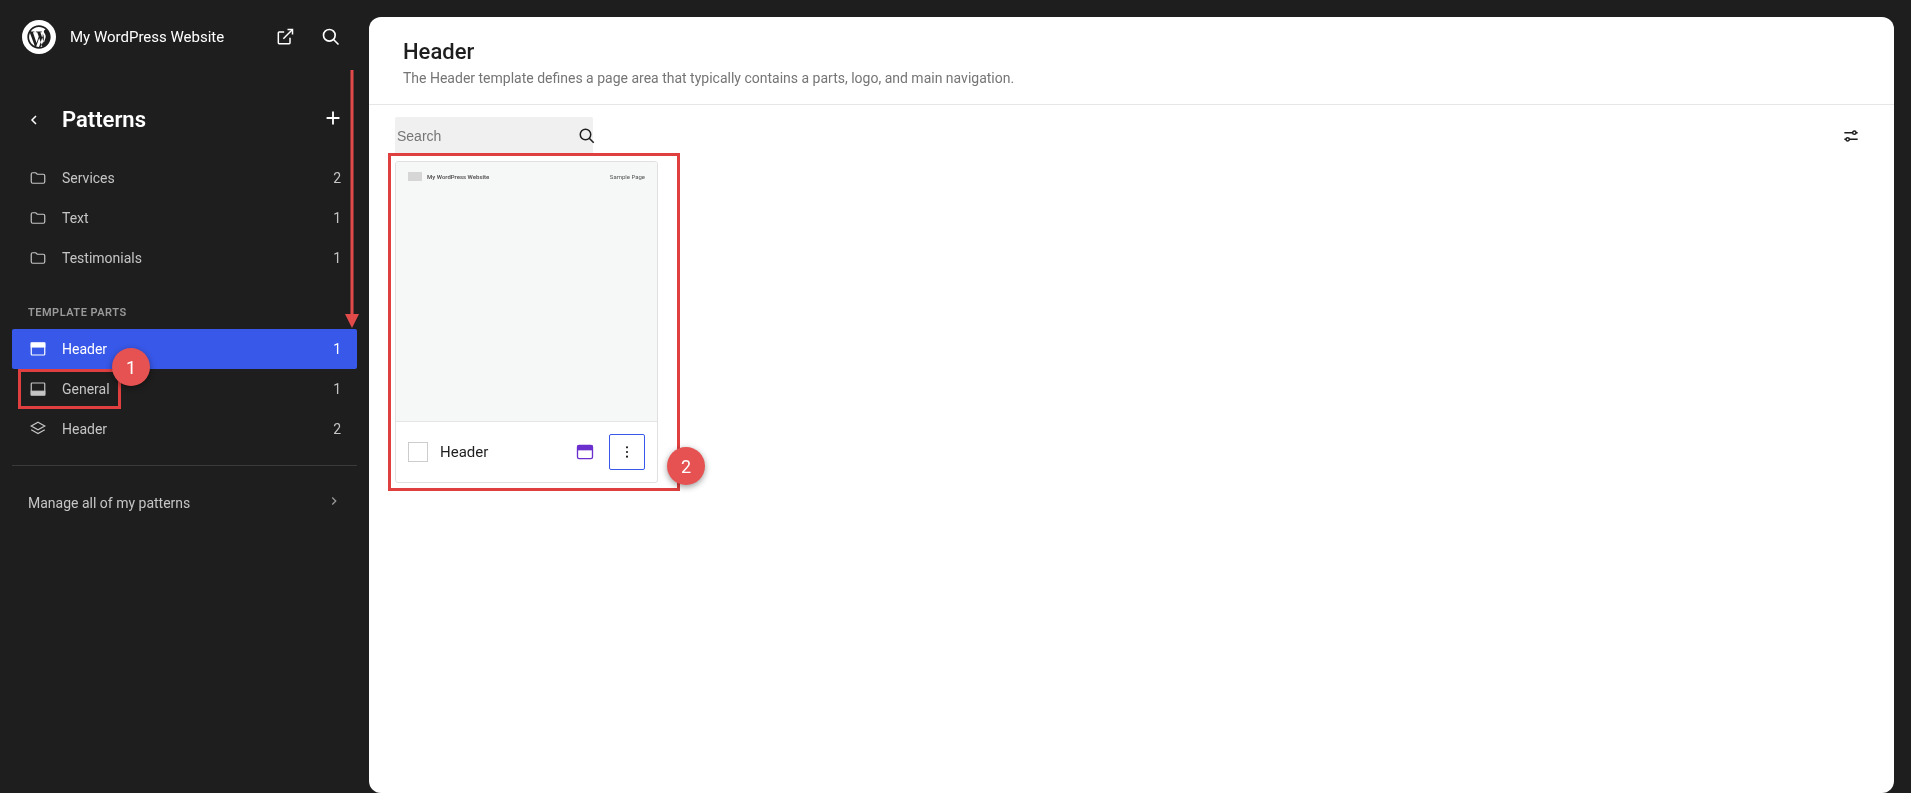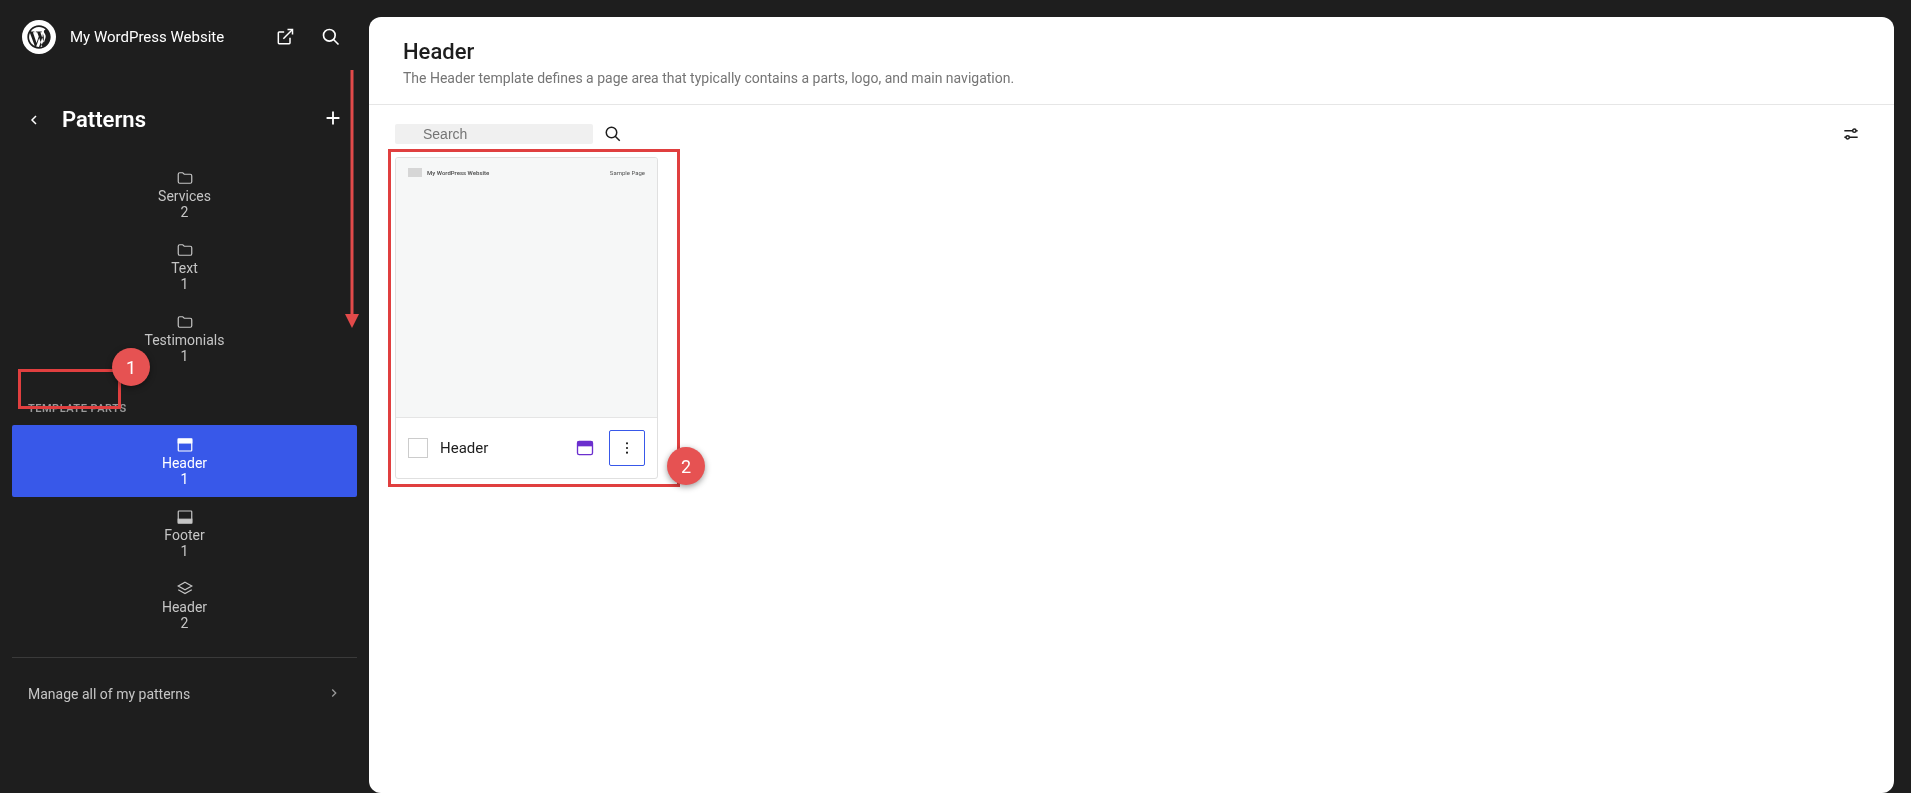--- a/index.html
+++ b/index.html
@@ -66,25 +66,25 @@
   width: 28px; height: 28px;
   display: flex; align-items: center; justify-content: center;
   color: #fff;
   cursor: pointer;
 }
 .nav-list { padding: 8px 12px 0 12px; }
 .nav-item {
   display: flex;
   align-items: center;
   padding: 10px 16px;
+  gap: 14px;
   color: #c5c5c5;
   font-size: 14px;
   cursor: pointer;
   border-radius: 2px;
-  flex-direction: column;
 }
 .nav-item .icn {
   width: 20px; height: 20px;
   display: flex; align-items: center; justify-content: center;
 }
 .nav-item .label { flex: 1; }
 .nav-item .cnt { color: #c5c5c5; font-size: 14px; }
 .nav-item.active {
   background: #3858e9;
   color: #fff;
@@ -119,21 +119,21 @@
   z-index: 5;
   pointer-events: none;
 }
 .divider {
   height: 1px;
   background: #3a3a3a;
   margin: 16px 12px;
 }
 .manage-item {
   display: flex;
-  align-items: flex-start;
+  align-items: center;
   padding: 12px 28px;
   color: #c5c5c5;
   font-size: 14px;
   cursor: pointer;
   justify-content: space-between;
 }
 .manage-item .chev { color: #9a9a9a; }
 
 .main {
   flex: 1;
@@ -167,22 +167,22 @@
   display: flex;
   align-items: center;
   padding: 12px 26px 0 26px;
 }
 .search-wrap {
   display: flex;
   align-items: center;
   background: #f0f0f0;
   border-radius: 2px;
   width: 198px;
-  height: 20px;
-  padding: 0 28px;
+  height: 38px;
+  padding: 0 2px;
 }
 .search-input {
   flex: 1;
   background: transparent;
   border: none;
   font-size: 14px;
   color: #555;
   outline: none;
 }
 .search-input::placeholder { color: #757575; }
@@ -348,21 +348,21 @@
       <span class="label">Header</span>
       <span class="cnt">1</span>
     </div>
     <div class="nav-item">
       <span class="icn">
           <svg width="18" height="18" viewBox="0 0 24 24" fill="none" stroke="#c5c5c5" stroke-width="1.6">
             <rect x="3" y="4" width="18" height="16" rx="1"></rect>
             <rect x="3" y="15" width="18" height="5" fill="#c5c5c5"></rect>
           </svg>
         </span>
-      <span class="label">Footer</span>
+      <span class="label">General</span>
       <span class="cnt">1</span>
     </div>
     <div class="nav-item">
       <span class="icn">
           <svg width="18" height="18" viewBox="0 0 24 24" fill="none" stroke="#c5c5c5" stroke-width="1.6">
             <path d="M12 3l9 5-9 5-9-5 9-5z"></path>
             <path d="M3 13l9 5 9-5"></path>
           </svg>
         </span>
       <span class="label">Header</span>

